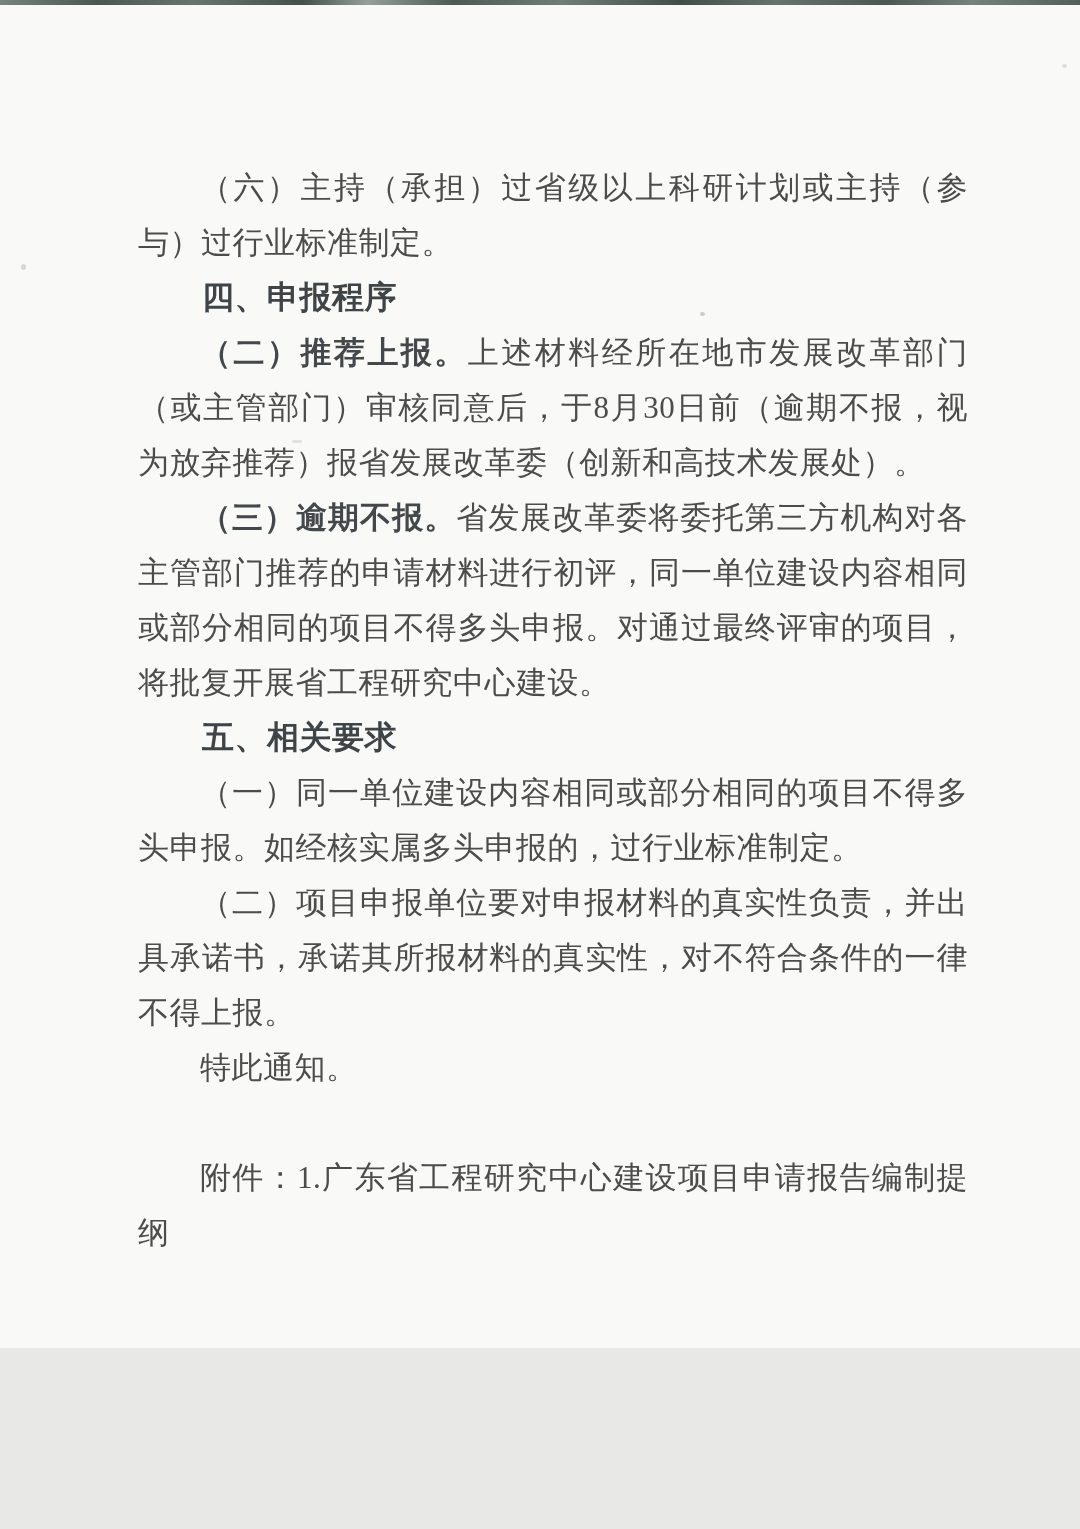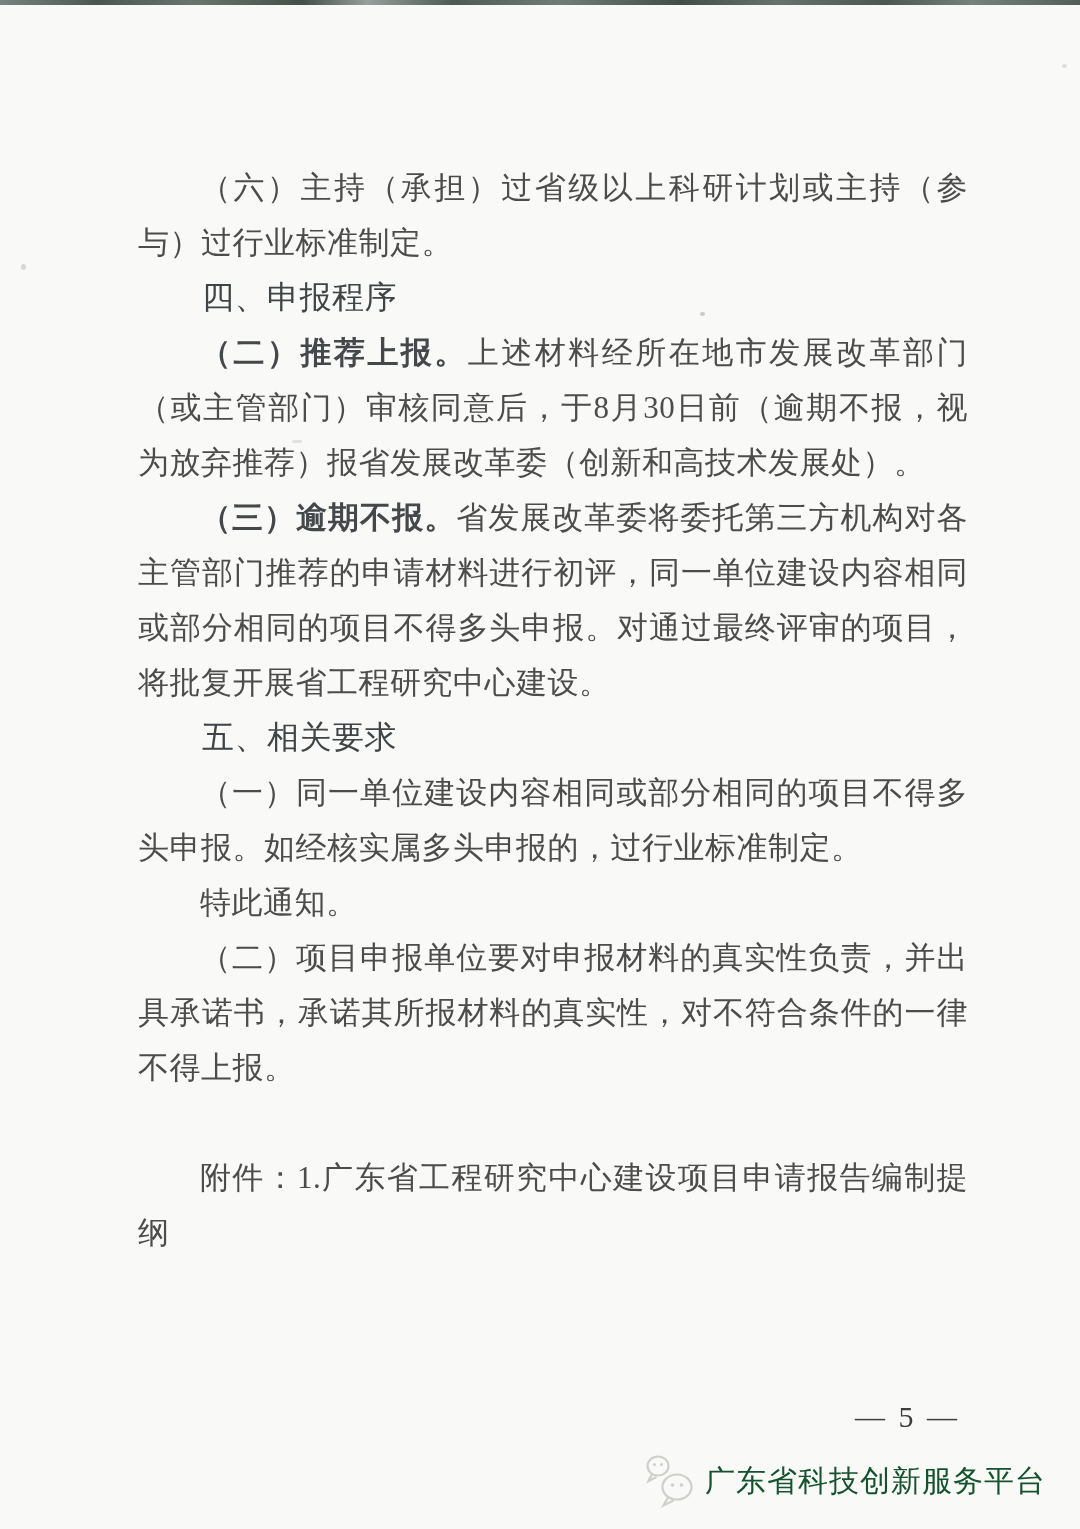--- a/index.html
+++ b/index.html
@@ -1,20 +1,20 @@
 <!DOCTYPE html>
 <html><head>
 <meta charset="utf-8">
 <style>
   html, body { margin: 0; padding: 0; }
   body { background: #e8e8e6; }
   .page {
     position: relative;
     width: 1080px;
-    height: 1529px;
+    height: 1348px;
     margin: 0 auto;
     background: #f9f9f7;
     overflow: hidden;
     font-family: "Liberation Serif", "DejaVu Serif", serif;
   }
   
   .topline {
     position: absolute; top: 0; left: 0; width: 100%; height: 5px;
     background: linear-gradient(90deg,
       #6a7672 0%, #39453f 9%, #5a665f 18%, #313d36 28%, #8b9591 34%,
@@ -27,21 +27,21 @@
     color: #4c4c4c;
     font-size: 31px;
     line-height: 55px;
     text-align: justify;
     letter-spacing: 0.5px;
   }
   .para { margin: 0; text-indent: 2em; }
   .heading {
     margin: 0; text-indent: 2em;
     font-family: "Liberation Sans", "DejaVu Sans", sans-serif;
-    font-weight: 400; font-size: 32px; line-height: 55px;
+    font-weight: 700; font-size: 32px; line-height: 55px;
     color: #3f4447;
   }
   .lead {
     font-weight: 700;
     color: #45484b;
   }
   .attach { margin-top: 55px; }
   .pageno {
     position: absolute; top: 1400px; right: 120px;
     font-size: 30px; color: #3d3d3d; letter-spacing: 3px;
@@ -78,23 +78,23 @@
 
 
     <p class="para"><span class="lead">（二）推荐上报。</span><span>上述材料经所在地市发展改革部门（或主管部门）审核同意后，于8月30日前（逾期不报，视为放弃推荐）报省发展改革委（创新和高技术发展处）。</span></p>
 
     <p class="para"><span class="lead">（三）逾期不报。</span><span>省发展改革委将委托第三方机构对各主管部门推荐的申请材料进行初评，同一单位建设内容相同或部分相同的项目不得多头申报。对通过最终评审的项目，将批复开展省工程研究中心建设。</span></p>
 
     <h2 class="heading">五、相关要求</h2>
 
     <p class="para"><span>（一）同一单位建设内容相同或部分相同的项目不得多头申报。如经核实属多头申报的，过行业标准制定。</span></p>
 
+    <p class="para"><span>（二）项目申报单位要对申报材料的真实性负责，并出具承诺书，承诺其所报材料的真实性，对不符合条件的一律不得上报。</span></p>
+
     <p class="para"><span>特此通知。</span></p>
-
-    <p class="para"><span>（二）项目申报单位要对申报材料的真实性负责，并出具承诺书，承诺其所报材料的真实性，对不符合条件的一律不得上报。</span></p>
 
     <p class="para attach"><span>附件：</span><span>1.广东省工程研究中心建设项目申请报告编制提纲</span></p>
   </div>
 
   <div class="pageno">— 5 —</div>
 
   <div class="watermark">
     <span>
       <svg class="wicon" width="54" height="58" viewBox="0 0 54 58" aria-hidden="true">
         <g fill="none" stroke="#cfcfcb" stroke-width="2.2">

